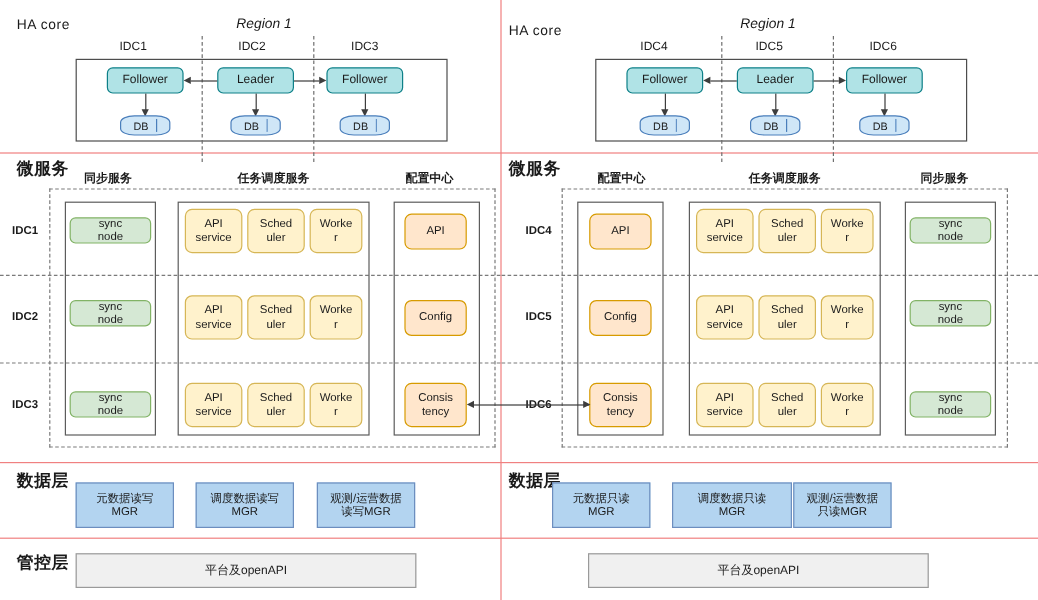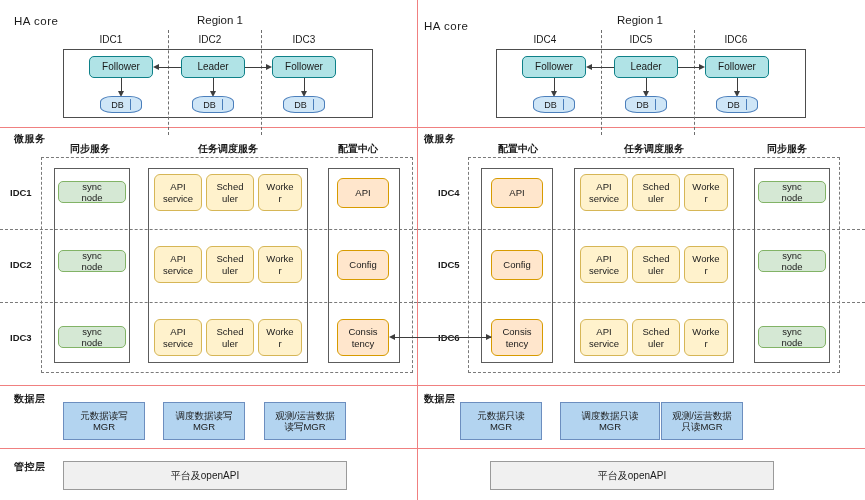--- a/index.html
+++ b/index.html
@@ -9,26 +9,27 @@
     color:#1a1a1a;
   }
   .canvas{position:absolute;left:0;top:0;width:865px;height:500px;}
 
   
   .hline{position:absolute;height:1px;background:#f08080;left:0;width:865px;}
   .vline{position:absolute;width:1px;background:#f08080;top:0;height:500px;}
 
   
   .band-label{
-    position:absolute;font-size:10px;font-weight:bold;color:#1a1a1a;
+    position:absolute;font-size:14px;font-weight:bold;color:#1a1a1a;
     white-space:nowrap;letter-spacing:.5px;
   }
   .region-title{
     position:absolute;font-size:11.5px;color:#1a1a1a;white-space:nowrap;
     text-align:center;
+    font-style:italic;
   }
   .col-title{
     position:absolute;font-size:10px;font-weight:bold;color:#1a1a1a;
     white-space:nowrap;text-align:center;
   }
   .idc-top-label{
     position:absolute;font-size:10px;color:#1a1a1a;white-space:nowrap;
     text-align:center;
   }
   .idc-row-label{

